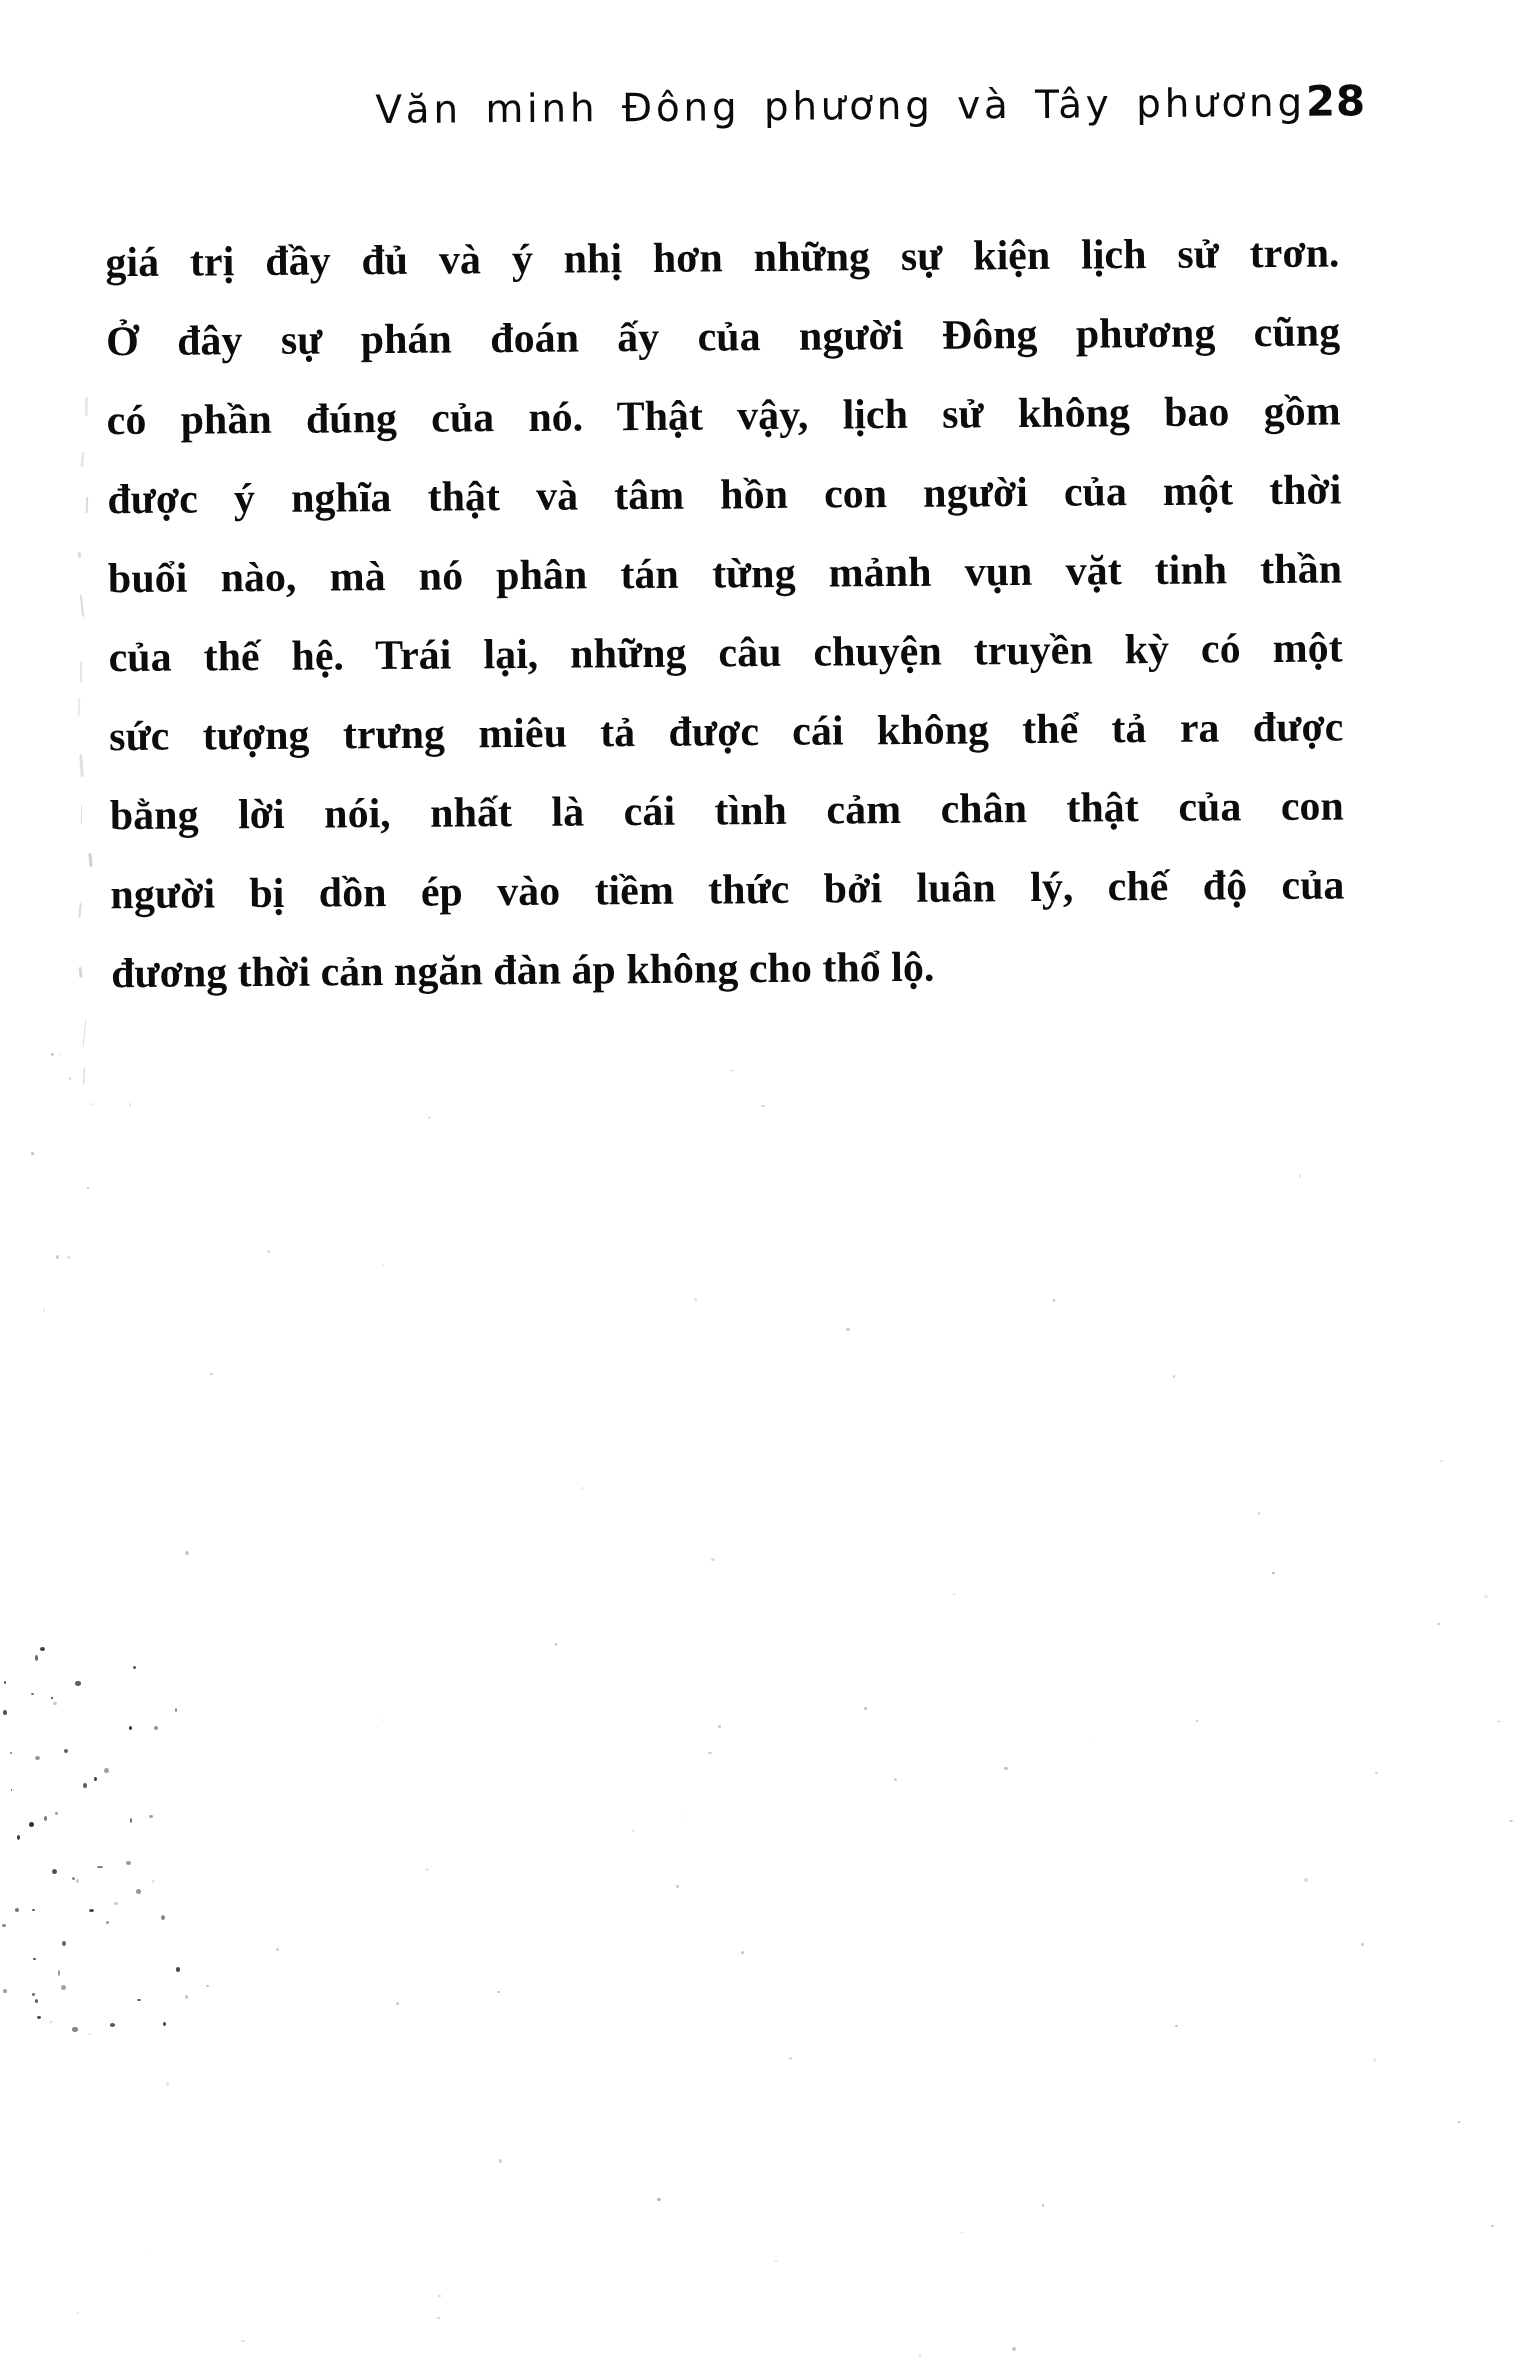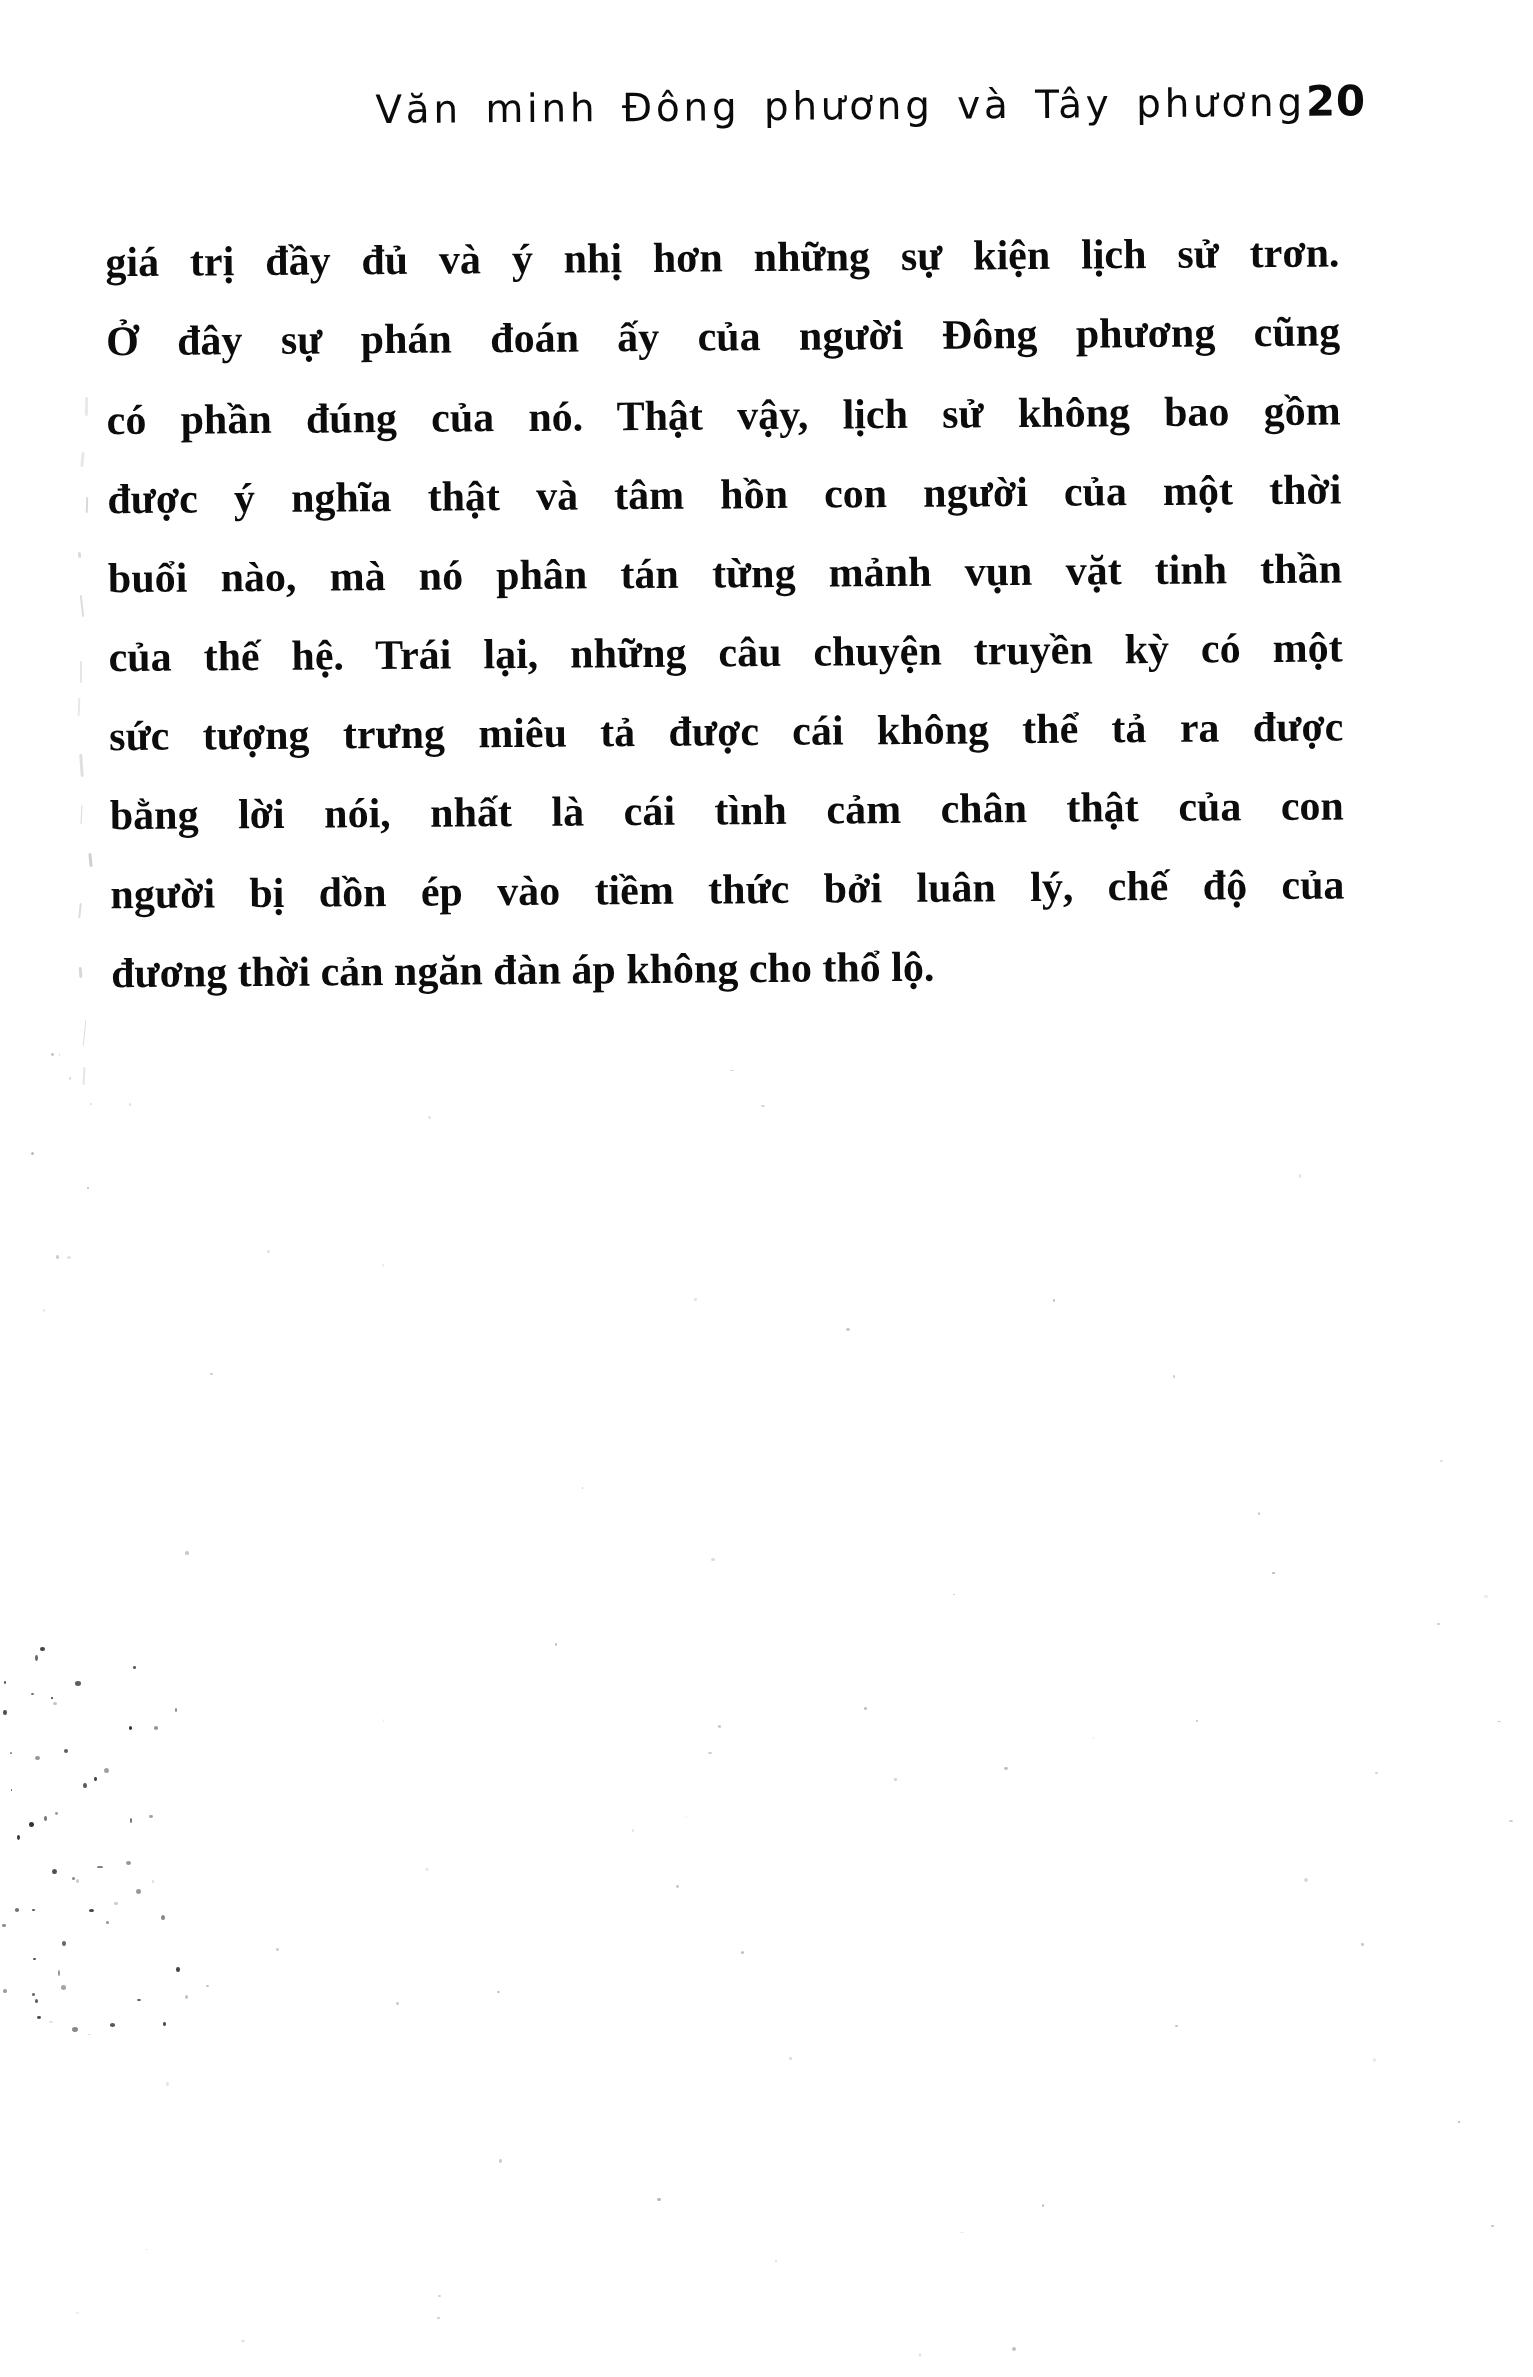--- a/index.html
+++ b/index.html
@@ -229,21 +229,21 @@
       <div class="speck" style="left: 87px; top: 1187px; width: 2.2px; height: 1.6px; opacity: 0.28;"></div>
       <div class="speck" style="left: 59px; top: 1053px; width: 1.3px; height: 3.4px; opacity: 0.12;"></div>
       <div class="speck" style="left: 56px; top: 1255px; width: 2.7px; height: 3.7px; opacity: 0.21;"></div>
       <div class="speck" style="left: 67px; top: 1256px; width: 3.5px; height: 3.4px; opacity: 0.12;"></div>
     </div>
 
   <div class="tilt-wrap">
 
     <div class="running-header">
       <span class="title">Văn minh Đông phương và Tây phương</span>
-      <span class="pagenum">20</span>
+      <span class="pagenum">28</span>
     </div>
 
     <div class="body-text">
       <div class="line">giá trị đầy đủ và ý nhị hơn những sự kiện lịch sử trơn.</div>
       <div class="line">Ở đây sự phán đoán ấy của người Đông phương cũng</div>
       <div class="line">có phần đúng của nó. Thật vậy, lịch sử không bao gồm</div>
       <div class="line">được ý nghĩa thật và tâm hồn con người của một thời</div>
       <div class="line">buổi nào, mà nó phân tán từng mảnh vụn vặt tinh thần</div>
       <div class="line">của thế hệ. Trái lại, những câu chuyện truyền kỳ có một</div>
       <div class="line">sức tượng trưng miêu tả được cái không thể tả ra được</div>

